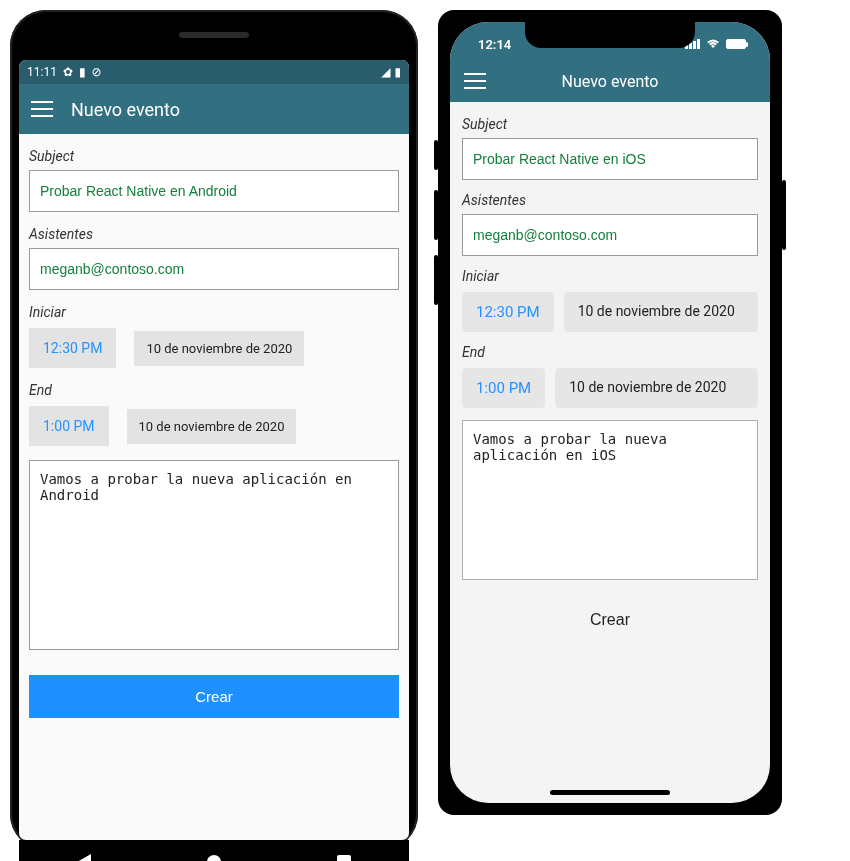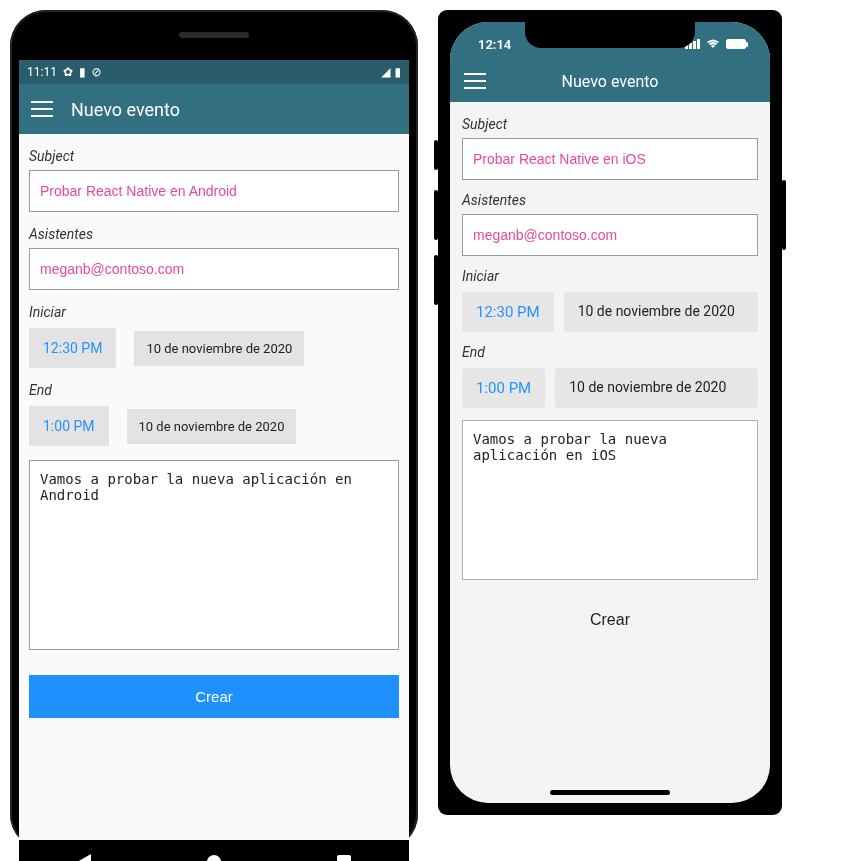--- a/index.html
+++ b/index.html
@@ -35,21 +35,21 @@
     width: 70px;
     height: 6px;
     background: #2a2a2a;
     border-radius: 3px;
   }
   .android-screen {
     width: 100%;
     height: 780px;
     margin-top: 40px;
     background: #fafafa;
-    border-radius: 2px;
+    border-radius: 7px;
     overflow: hidden;
     display: flex;
     flex-direction: column;
   }
   .android-statusbar {
     height: 24px;
     background: #2a5d6c;
     color: #fff;
     display: flex;
     align-items: center;
@@ -89,21 +89,21 @@
     font-size: 14px;
     color: #333;
     font-style: italic;
   }
   .text-input {
     width: 100%;
     border: 1px solid #9a9a9a;
     background: #fff;
     padding: 12px 10px;
     font-size: 14px;
-    color: #ec4899;
+    color: #15803d;
   }
   .dt-row { display: flex; gap: 18px; margin: 8px 0 14px 0; align-items: center; }
   .time-chip {
     background: #e3e3e3;
     color: #2593ff;
     padding: 12px 14px;
     font-size: 14px;
     cursor: pointer;
   }
   .date-chip {
@@ -147,21 +147,21 @@
     border-right: 14px solid #fff;
   }
   .nav-circ { width: 14px; height: 14px; border-radius: 50%; background: #fff; }
   .nav-sq { width: 14px; height: 14px; background: #fff; border-radius: 2px; }
 
   
   .ios-frame {
     width: 344px;
     height: 805px;
     background: #000;
-    border-radius: 9px;
+    border-radius: 16px;
     padding: 12px;
     position: relative;
   }
   .ios-frame .side-btn {
     position: absolute;
     background: #000;
     border-radius: 2px;
   }
   .ios-frame .sb1 { right: -4px; top: 170px; width: 4px; height: 70px; }
   .ios-frame .sb2 { left: -4px; top: 130px; width: 4px; height: 30px; }

